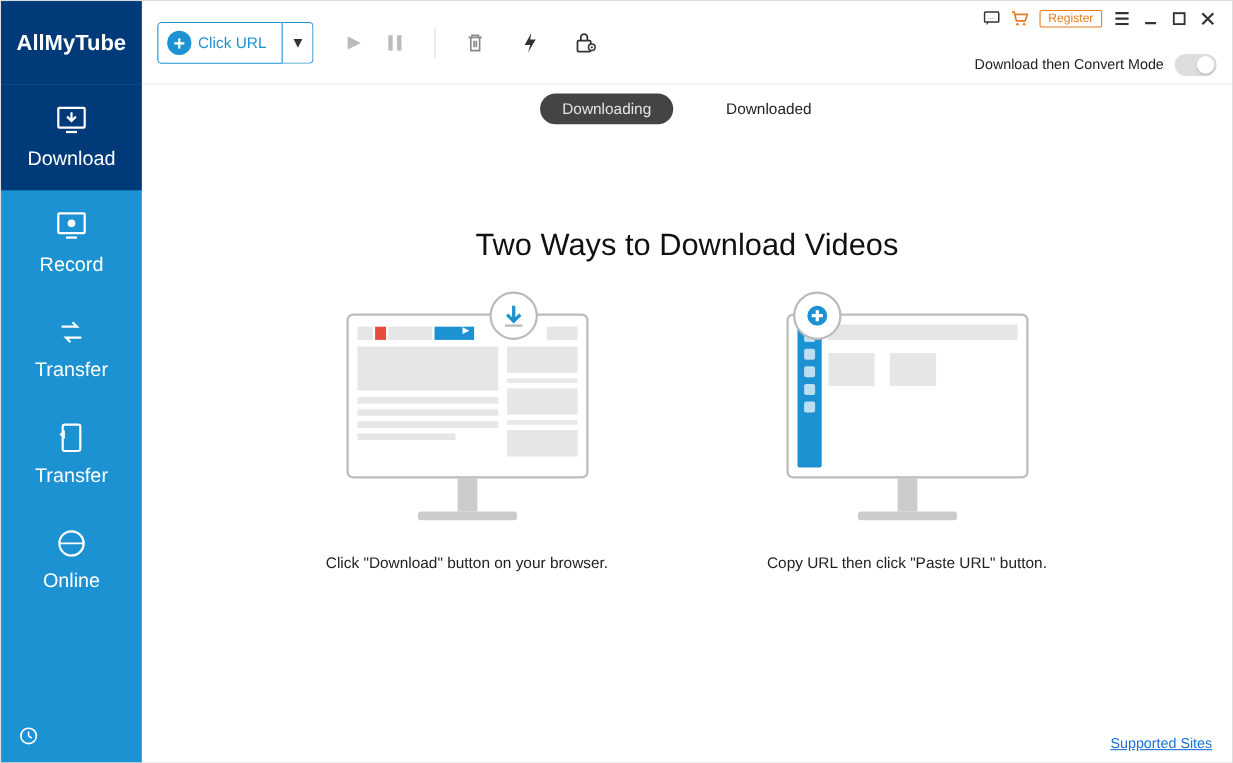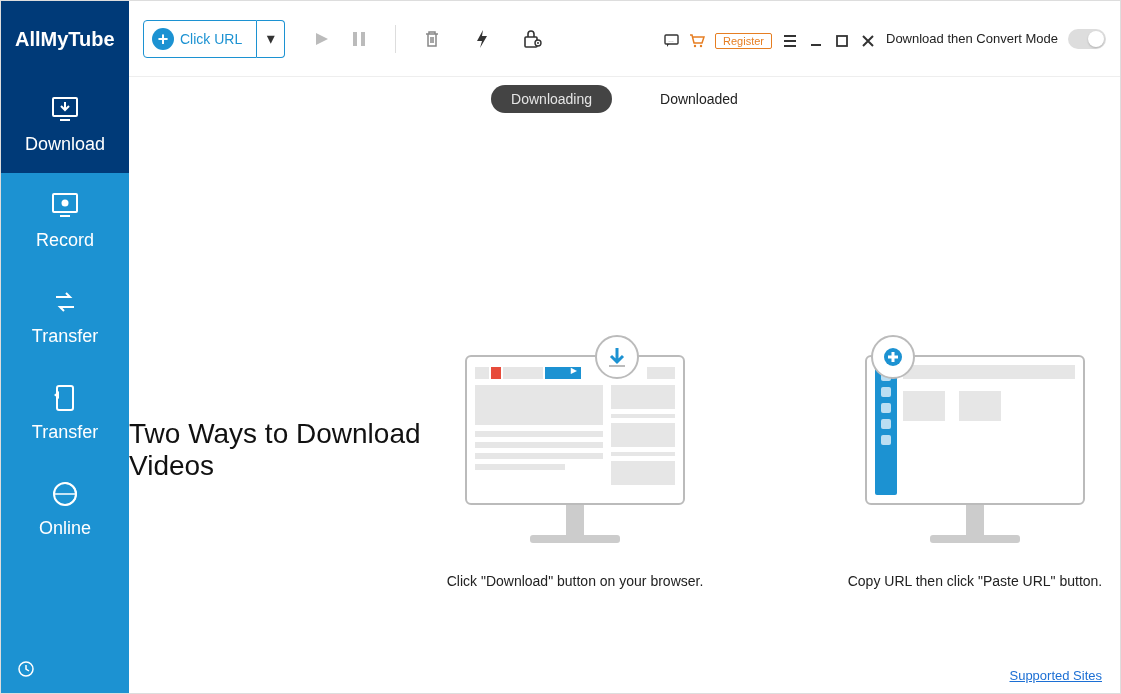--- a/index.html
+++ b/index.html
@@ -14,32 +14,32 @@
 .sidebar-footer { height: 44px; display: flex; align-items: center; padding-left: 16px; }
 .main { flex: 1; display: flex; flex-direction: column; background: #fff; min-width: 0; }
 .topbar { height: 76px; border-bottom: 1px solid #eee; display: flex; align-items: center; padding: 0 14px; }
 .toolbar-left { display: flex; align-items: center; gap: 4px; }
 .paste-btn-group { display: flex; height: 38px; }
 .paste-btn { display: flex; align-items: center; border: 1px solid #1c92d2; border-radius: 4px 0 0 4px; padding: 0 14px 0 8px; color: #1c92d2; font-size: 14px; cursor: pointer; gap: 6px; }
 .paste-dropdown { width: 28px; border: 1px solid #1c92d2; border-left: none; border-radius: 0 4px 4px 0; display: flex; align-items: center; justify-content: center; cursor: pointer; color: #333; }
 .plus-circle { width: 22px; height: 22px; border-radius: 50%; background: #1c92d2; color: #fff; display: flex; align-items: center; justify-content: center; font-size: 18px; font-weight: bold; line-height: 1; }
 .tb-icon { width: 28px; height: 28px; display: flex; align-items: center; justify-content: center; margin-left: 18px; cursor: pointer; color: #999; }
 .tb-sep { width: 1px; height: 28px; background: #ddd; margin-left: 18px; }
-.topbar-right { margin-left: auto; display: flex; flex-direction: row; align-items: flex-end; gap: 10px; }
+.topbar-right { margin-left: auto; display: flex; flex-direction: column; align-items: flex-end; gap: 24px; }
 .win-row { display: flex; align-items: center; gap: 10px; }
 .reg-btn { border: 1px solid #e67e22; color: #e67e22; font-size: 11px; padding: 1px 7px; border-radius: 2px; cursor: pointer; }
 .win-icon { width: 16px; height: 16px; display: flex; align-items: center; justify-content: center; cursor: pointer; font-size: 14px; }
 .mode-row { display: flex; align-items: center; gap: 10px; font-size: 13px; color: #222; }
 .toggle { width: 38px; height: 20px; background: #ddd; border-radius: 10px; position: relative; cursor: pointer; }
 .toggle::after { content: ""; position: absolute; right: 2px; top: 2px; width: 16px; height: 16px; background: #fff; border-radius: 50%; box-shadow: 0 1px 2px rgba(0,0,0,.2); }
 .tabs-row { padding: 8px 0 4px; display: flex; justify-content: center; }
 .tabs { display: flex; align-items: center; gap: 28px; }
 .tab { font-size: 14px; color: #222; padding: 6px 20px; border-radius: 16px; cursor: pointer; }
 .tab.active { background: #444; color: #e5e5e5; }
-.content { flex: 1; display: flex; align-items: center; padding-top: 90px; position: relative; }
+.content { flex: 1; display: flex; flex-direction: column; align-items: center; padding-top: 90px; position: relative; }
 .headline { font-size: 28px; color: #111; }
 .cards { display: flex; gap: 110px; margin-top: 46px; }
 .card { display: flex; flex-direction: column; align-items: center; width: 290px; }
 .monitor { position: relative; }
 .screen { width: 220px; height: 150px; border: 2px solid #bbb; border-radius: 6px; background: #fff; padding: 8px; position: relative; }
 .badge { position: absolute; top: -20px; right: 46px; width: 44px; height: 44px; border-radius: 50%; background: #fff; border: 2px solid #bbb; display: flex; align-items: center; justify-content: center; z-index: 2; }
 .stand { width: 18px; height: 30px; background: #ccc; margin: 0 auto; }
 .base { width: 90px; height: 8px; background: #ccc; border-radius: 3px; margin: 0 auto; }
 .caption { margin-top: 28px; font-size: 14px; color: #222; text-align: center; max-width: 260px; line-height: 1.5; }
 

